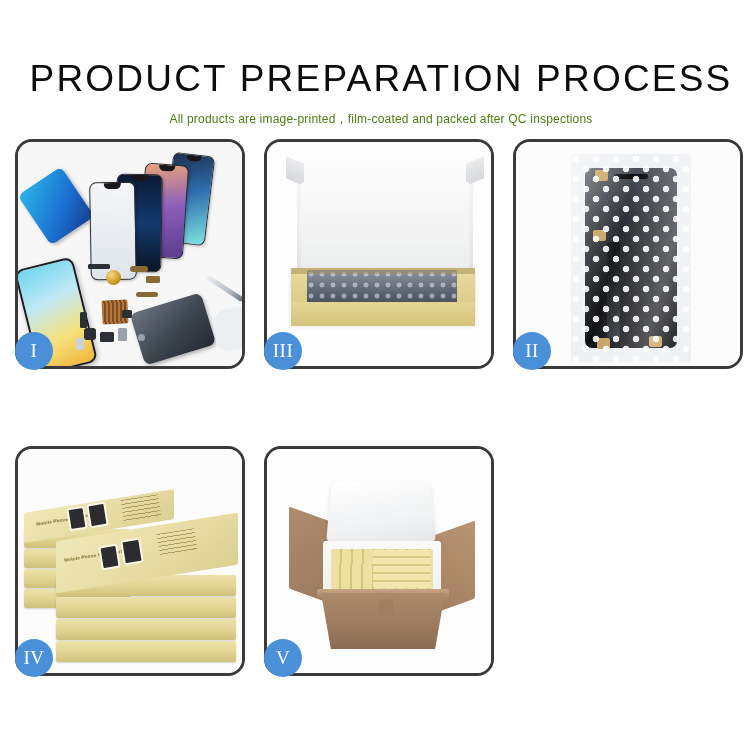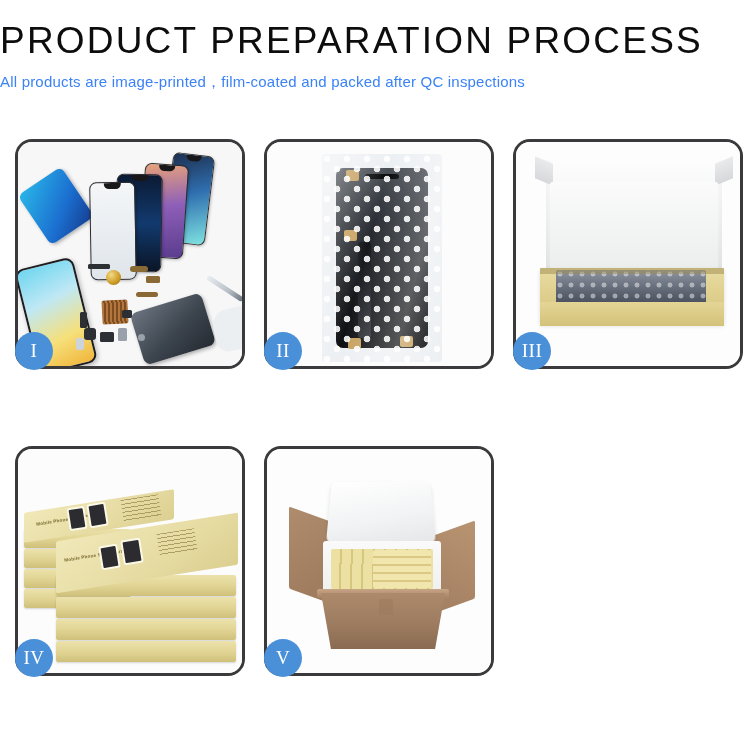--- a/index.html
+++ b/index.html
@@ -10,36 +10,38 @@
   body {
     width: 750px;
     height: 750px;
     font-family: "Liberation Sans", sans-serif;
     overflow: hidden;
     position: relative;
   }
 
   
   .header {
-    padding-top: 22px;
+    text-align: center;
+    padding-top: 60px;
+    margin-left: 12px;
   }
   .title {
     font-family: "Liberation Sans", sans-serif;
     font-size: 37px;
     font-weight: 400;
     letter-spacing: 2.2px;
     color: #0d0d0d;
     line-height: 1;
     white-space: nowrap;
   }
   .subtitle {
     margin-top: 14px;
-    font-size: 15px;
+    font-size: 12px;
     font-weight: 400;
-    color: #3b82f6;
+    color: #4d7c0f;
     letter-spacing: 0.2px;
     white-space: nowrap;
   }
 
   
   .grid {
     position: absolute;
     top: 139px;
     left: 15px;
     width: 728px;
@@ -371,48 +373,48 @@
       <div class="prt flex" style="left:118px;top:150px;width:22px;height:5px;border-radius:3px;"></div>
       <div class="prt" style="left:62px;top:170px;width:7px;height:16px;"></div>
       <div class="prt silver" style="left:120px;top:192px;width:7px;height:7px;border-radius:50%;"></div>
       <div class="hand"></div>
       <div class="driver"></div>
     </div>
     <div class="badge">I</div>
   </div>
 
   <div class="card">
+    <div class="card-inner p3">
+      <div class="lid3"></div>
+      <div class="foam3"></div>
+      <div class="tray3"></div>
+      <div class="wrap3"></div>
+      <div class="tray3-front"></div>
+      <div class="tray3-edge"></div>
+    </div>
+    <div class="badge">III</div>
+  </div>
+
+  <div class="card">
     <div class="card-inner p2">
       <div class="bubblebag">
         <div class="screen2"></div>
         <div class="cable2"></div>
         <div class="tape" style="left:24px;top:16px;"></div>
         <div class="tape" style="left:22px;top:76px;"></div>
         <div class="tape" style="left:26px;top:184px;"></div>
         <div class="tape" style="left:78px;top:182px;"></div>
         <div class="bubbles"></div>
         <div class="bagsheen"></div>
       </div>
     </div>
     <div class="badge">II</div>
   </div>
 
   <div class="card">
-    <div class="card-inner p3">
-      <div class="lid3"></div>
-      <div class="foam3"></div>
-      <div class="tray3"></div>
-      <div class="wrap3"></div>
-      <div class="tray3-front"></div>
-      <div class="tray3-edge"></div>
-    </div>
-    <div class="badge">III</div>
-  </div>
-
-  <div class="card">
     <div class="card-inner p4">
       <div class="stack">
 
         <div class="bx" style="left:2px;top:58px;width:106px;height:19px;"></div>
         <div class="bx" style="left:2px;top:78px;width:106px;height:19px;"></div>
         <div class="bx" style="left:2px;top:98px;width:106px;height:19px;"></div>
         <div class="bx" style="left:2px;top:118px;width:106px;height:19px;"></div>
 
         <div class="bx" style="left:34px;top:104px;width:180px;height:21px;"></div>
         <div class="bx" style="left:34px;top:126px;width:180px;height:21px;"></div>

